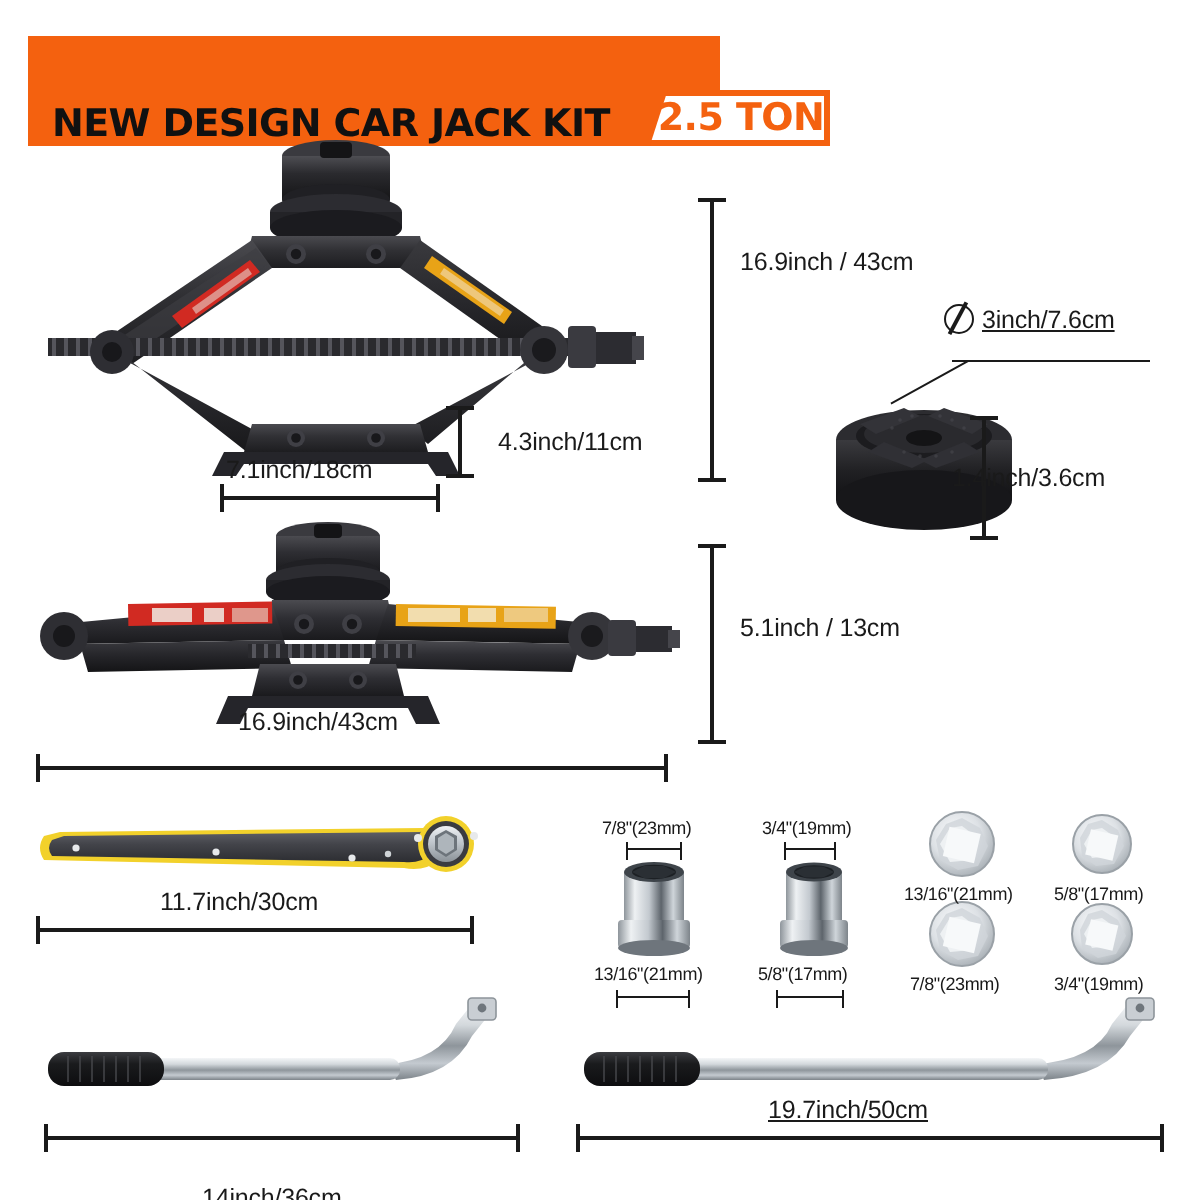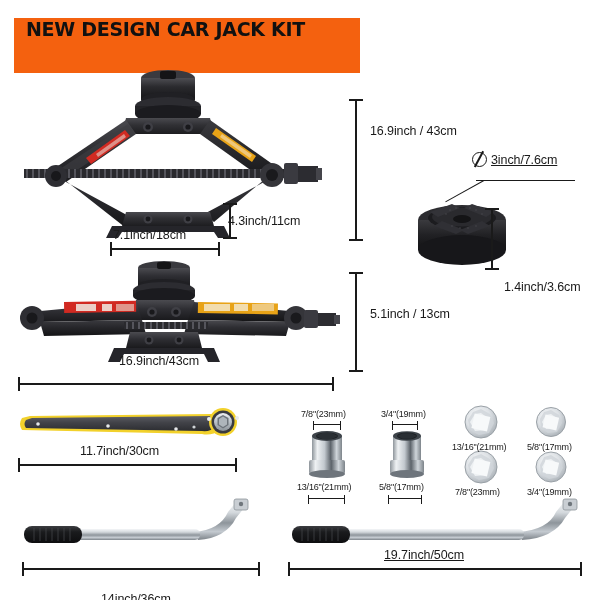--- a/index.html
+++ b/index.html
@@ -18,21 +18,21 @@
 
   
   .banner {
     position: absolute;
     left: 14px;
     top: 18px;
     width: 346px;
     height: 55px;
     background: #F4610F;
     display: flex;
-    align-items: flex-start;
+    align-items: flex-end;
   }
   .banner-title {
     flex: 0 0 auto;
     display: flex;
     align-items: center;
     padding-left: 12px;
     padding-right: 10px;
     color: #111111;
     font-size: 19px;
     font-weight: bold;
@@ -170,20 +170,23 @@
 
   svg { display: block; overflow: visible; }
 </style>
 </head>
 <body>
 
 <div id="page">
 
   <div class="banner">
     <div class="banner-title">NEW DESIGN CAR JACK KIT</div>
+    <div class="banner-badge-wrap">
+      <span class="banner-badge">2.5 TON</span>
+    </div>
   </div>
 
   <div class="abs" style="left:8px; top:62px; width:330px; height:170px;">
     <svg width="330" height="170" viewBox="0 0 330 170">
       <defs>
         <linearGradient id="armG" x1="0" y1="0" x2="0" y2="1">
           <stop offset="0%" stop-color="#4a4a4f"></stop>
           <stop offset="45%" stop-color="#303034"></stop>
           <stop offset="100%" stop-color="#1d1d20"></stop>
         </linearGradient>
@@ -312,21 +315,21 @@
         <circle cx="140" cy="157" r="4.5" fill="#3f3f45"></circle>
         <circle cx="140" cy="157" r="2.4" fill="#18181b"></circle>
         <circle cx="180" cy="157" r="4.5" fill="#3f3f45"></circle>
         <circle cx="180" cy="157" r="2.4" fill="#18181b"></circle>
         <path d="M104 164 L216 164 L222 176 L210 176 L206 170 L114 170 L110 176 L98 176 Z" fill="#25252a"></path>
       </g>
     </svg>
   </div>
 
   <div class="vrule" style="left:229px; top:203px; height:36px;"></div>
-  <div class="dim" style="left:228px; top:214px;">4.3inch/11cm</div>
+  <div class="dim" style="left:249px; top:214px;">4.3inch/11cm</div>
 
   <div class="hrule" style="left:110px; top:248px; width:110px;"></div>
   <div class="dim" style="left:113px; top:228px;">7.1inch/18cm</div>
 
   <div class="vrule" style="left:355px; top:99px; height:142px;"></div>
   <div class="dim" style="left:370px; top:124px;">16.9inch / 43cm</div>
 
   <div class="abs" style="left:400px; top:190px; width:130px; height:90px;">
     <svg width="130" height="90" viewBox="0 0 130 90">
       <defs>
@@ -364,21 +367,21 @@
       </g>
     </svg>
   </div>
 
   <div class="dia-sym" style="left:472px; top:152px;"></div>
   <div class="dim" style="left:491px; top:153px;text-decoration:underline;">3inch/7.6cm</div>
   <div class="leader" style="left:476px; top:180px; width:99px;"></div>
   <div class="leader" style="left:440px; top:180px; width:44px; transform: rotate(-29deg); transform-origin: right center;"></div>
 
   <div class="vrule" style="left:491px; top:208px; height:62px;"></div>
-  <div class="dim" style="left:504px; top:232px;margin-top:48px;">1.4inch/3.6cm</div>
+  <div class="dim" style="left:476px; top:232px;">1.4inch/3.6cm</div>
 
   <div class="abs" style="left:4px; top:262px; width:340px; height:110px;">
     <svg width="340" height="110" viewBox="0 0 340 110">
       <defs>
         <linearGradient id="cArm" x1="0" y1="0" x2="0" y2="1">
           <stop offset="0%" stop-color="#4b4b50"></stop>
           <stop offset="45%" stop-color="#2e2e33"></stop>
           <stop offset="100%" stop-color="#1a1a1d"></stop>
         </linearGradient>
         <linearGradient id="cArm2" x1="0" y1="0" x2="0" y2="1">

